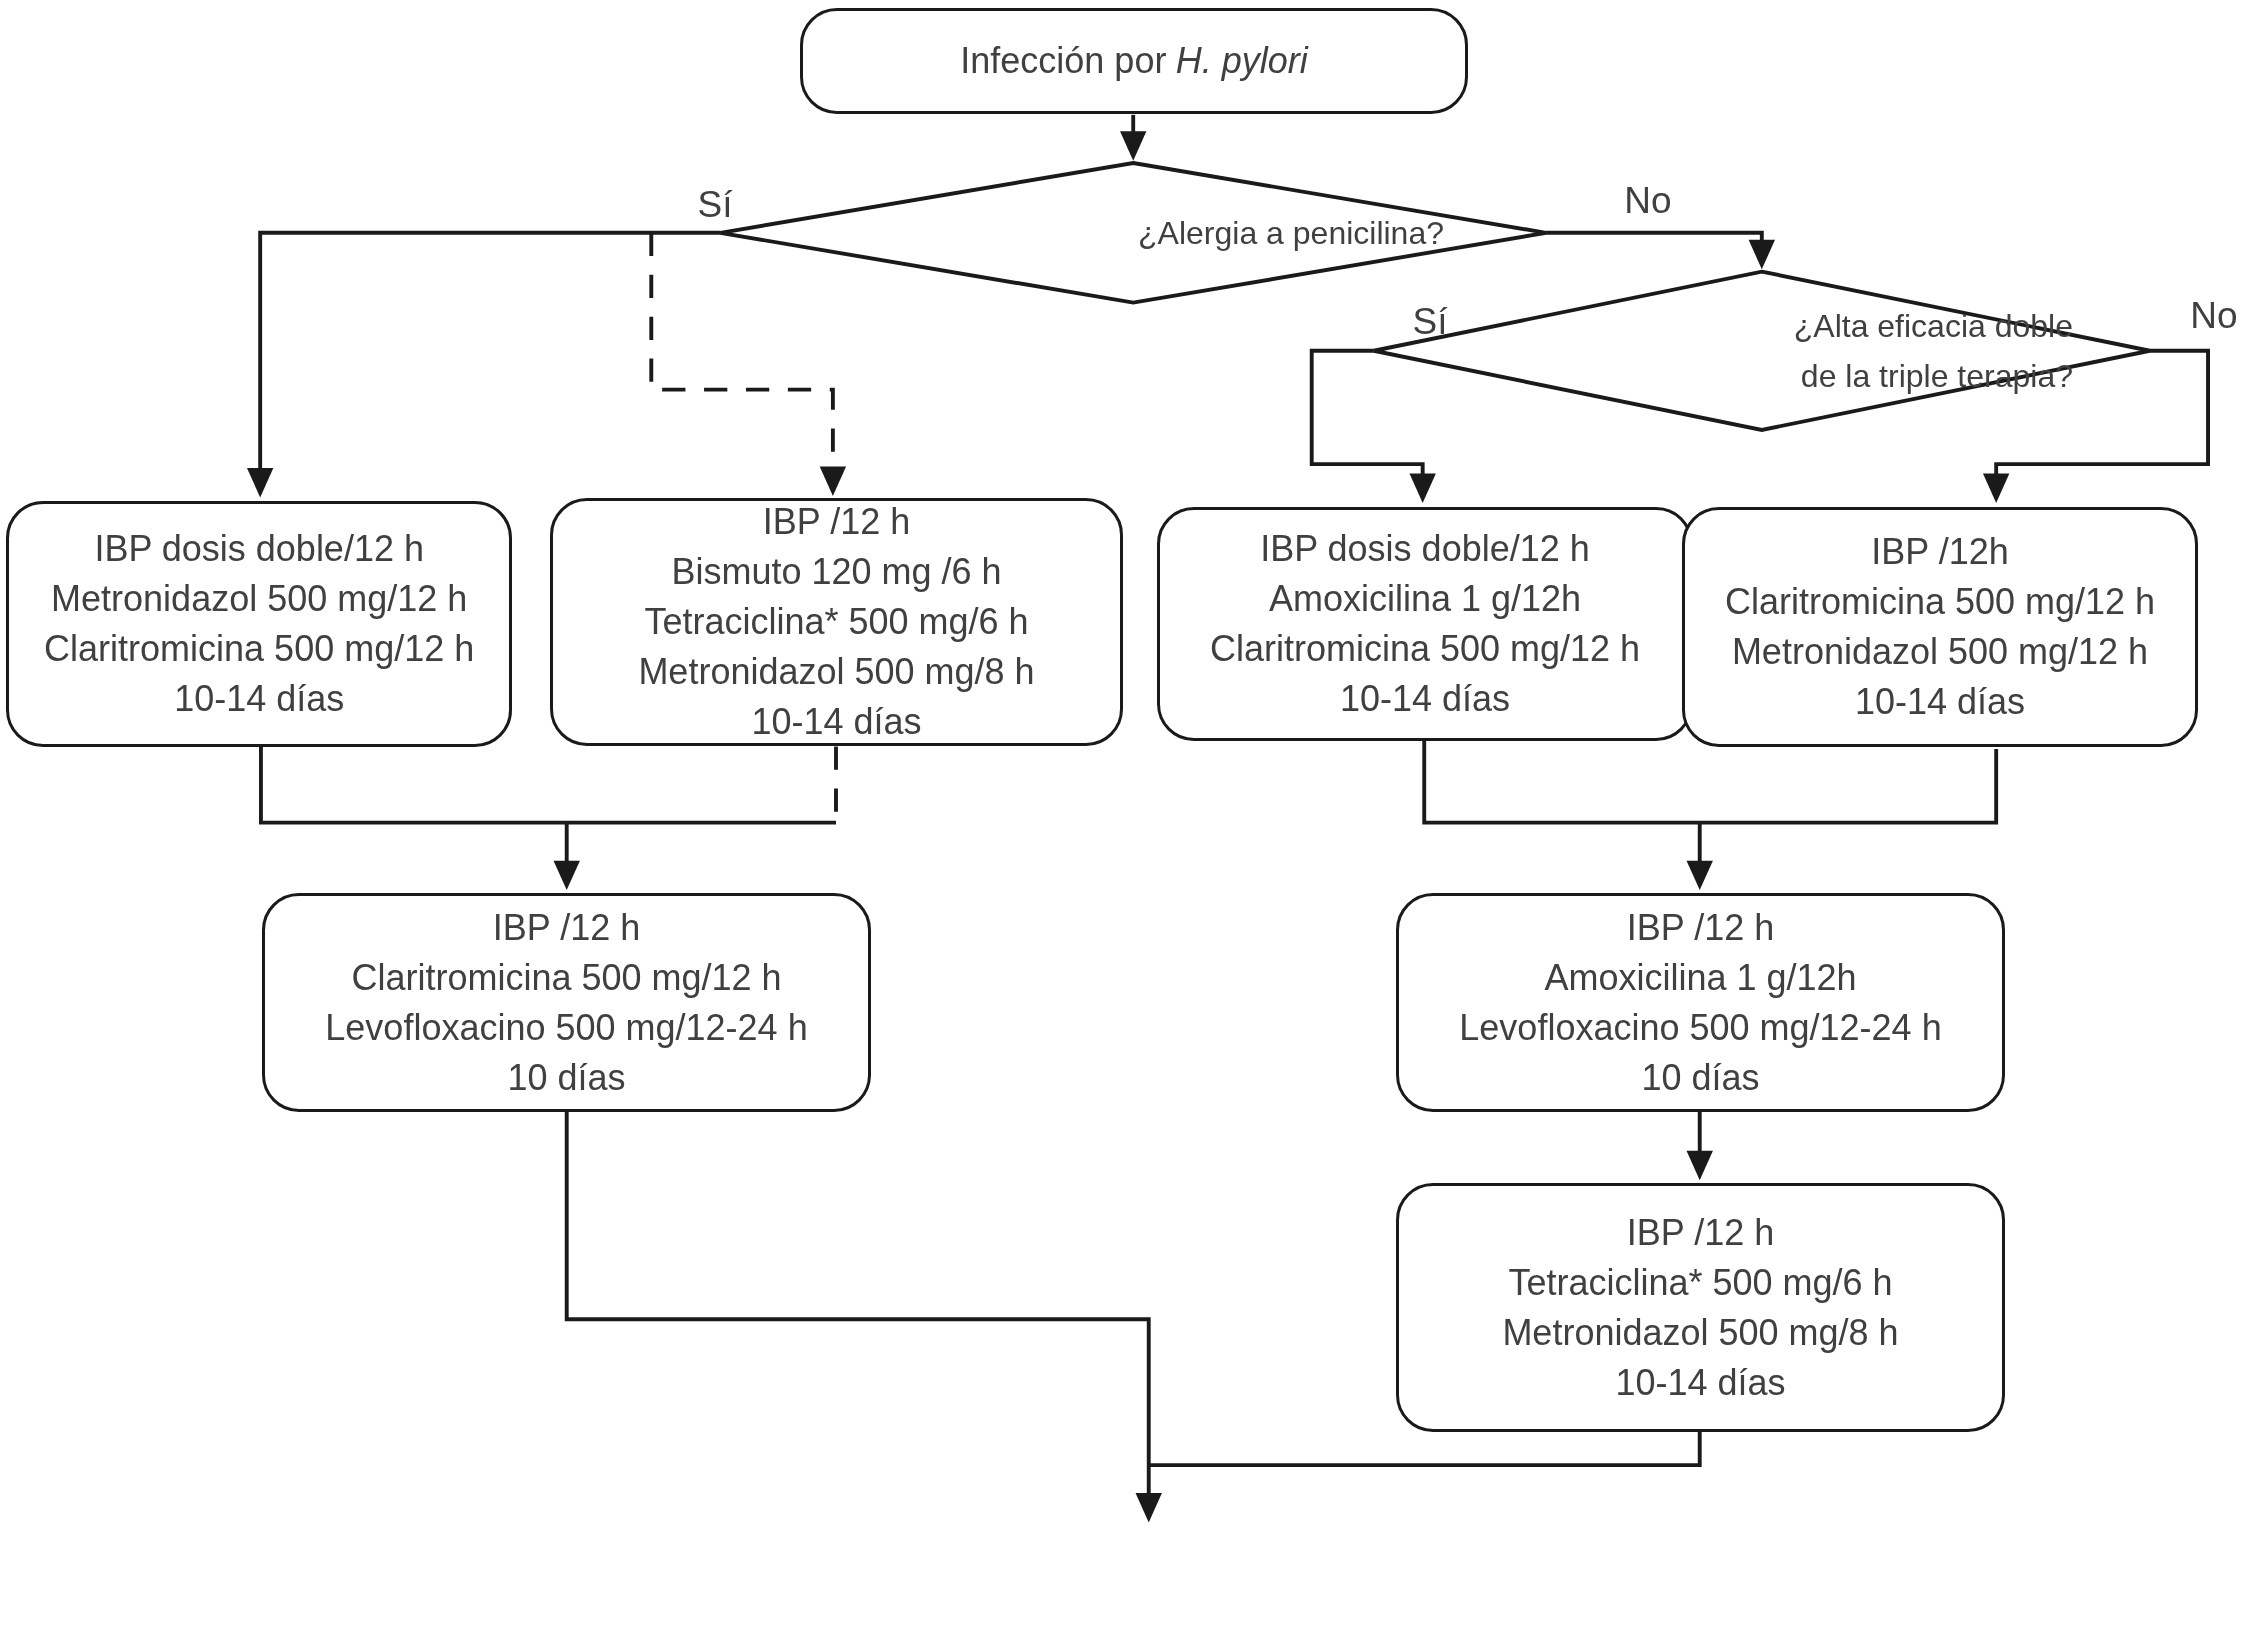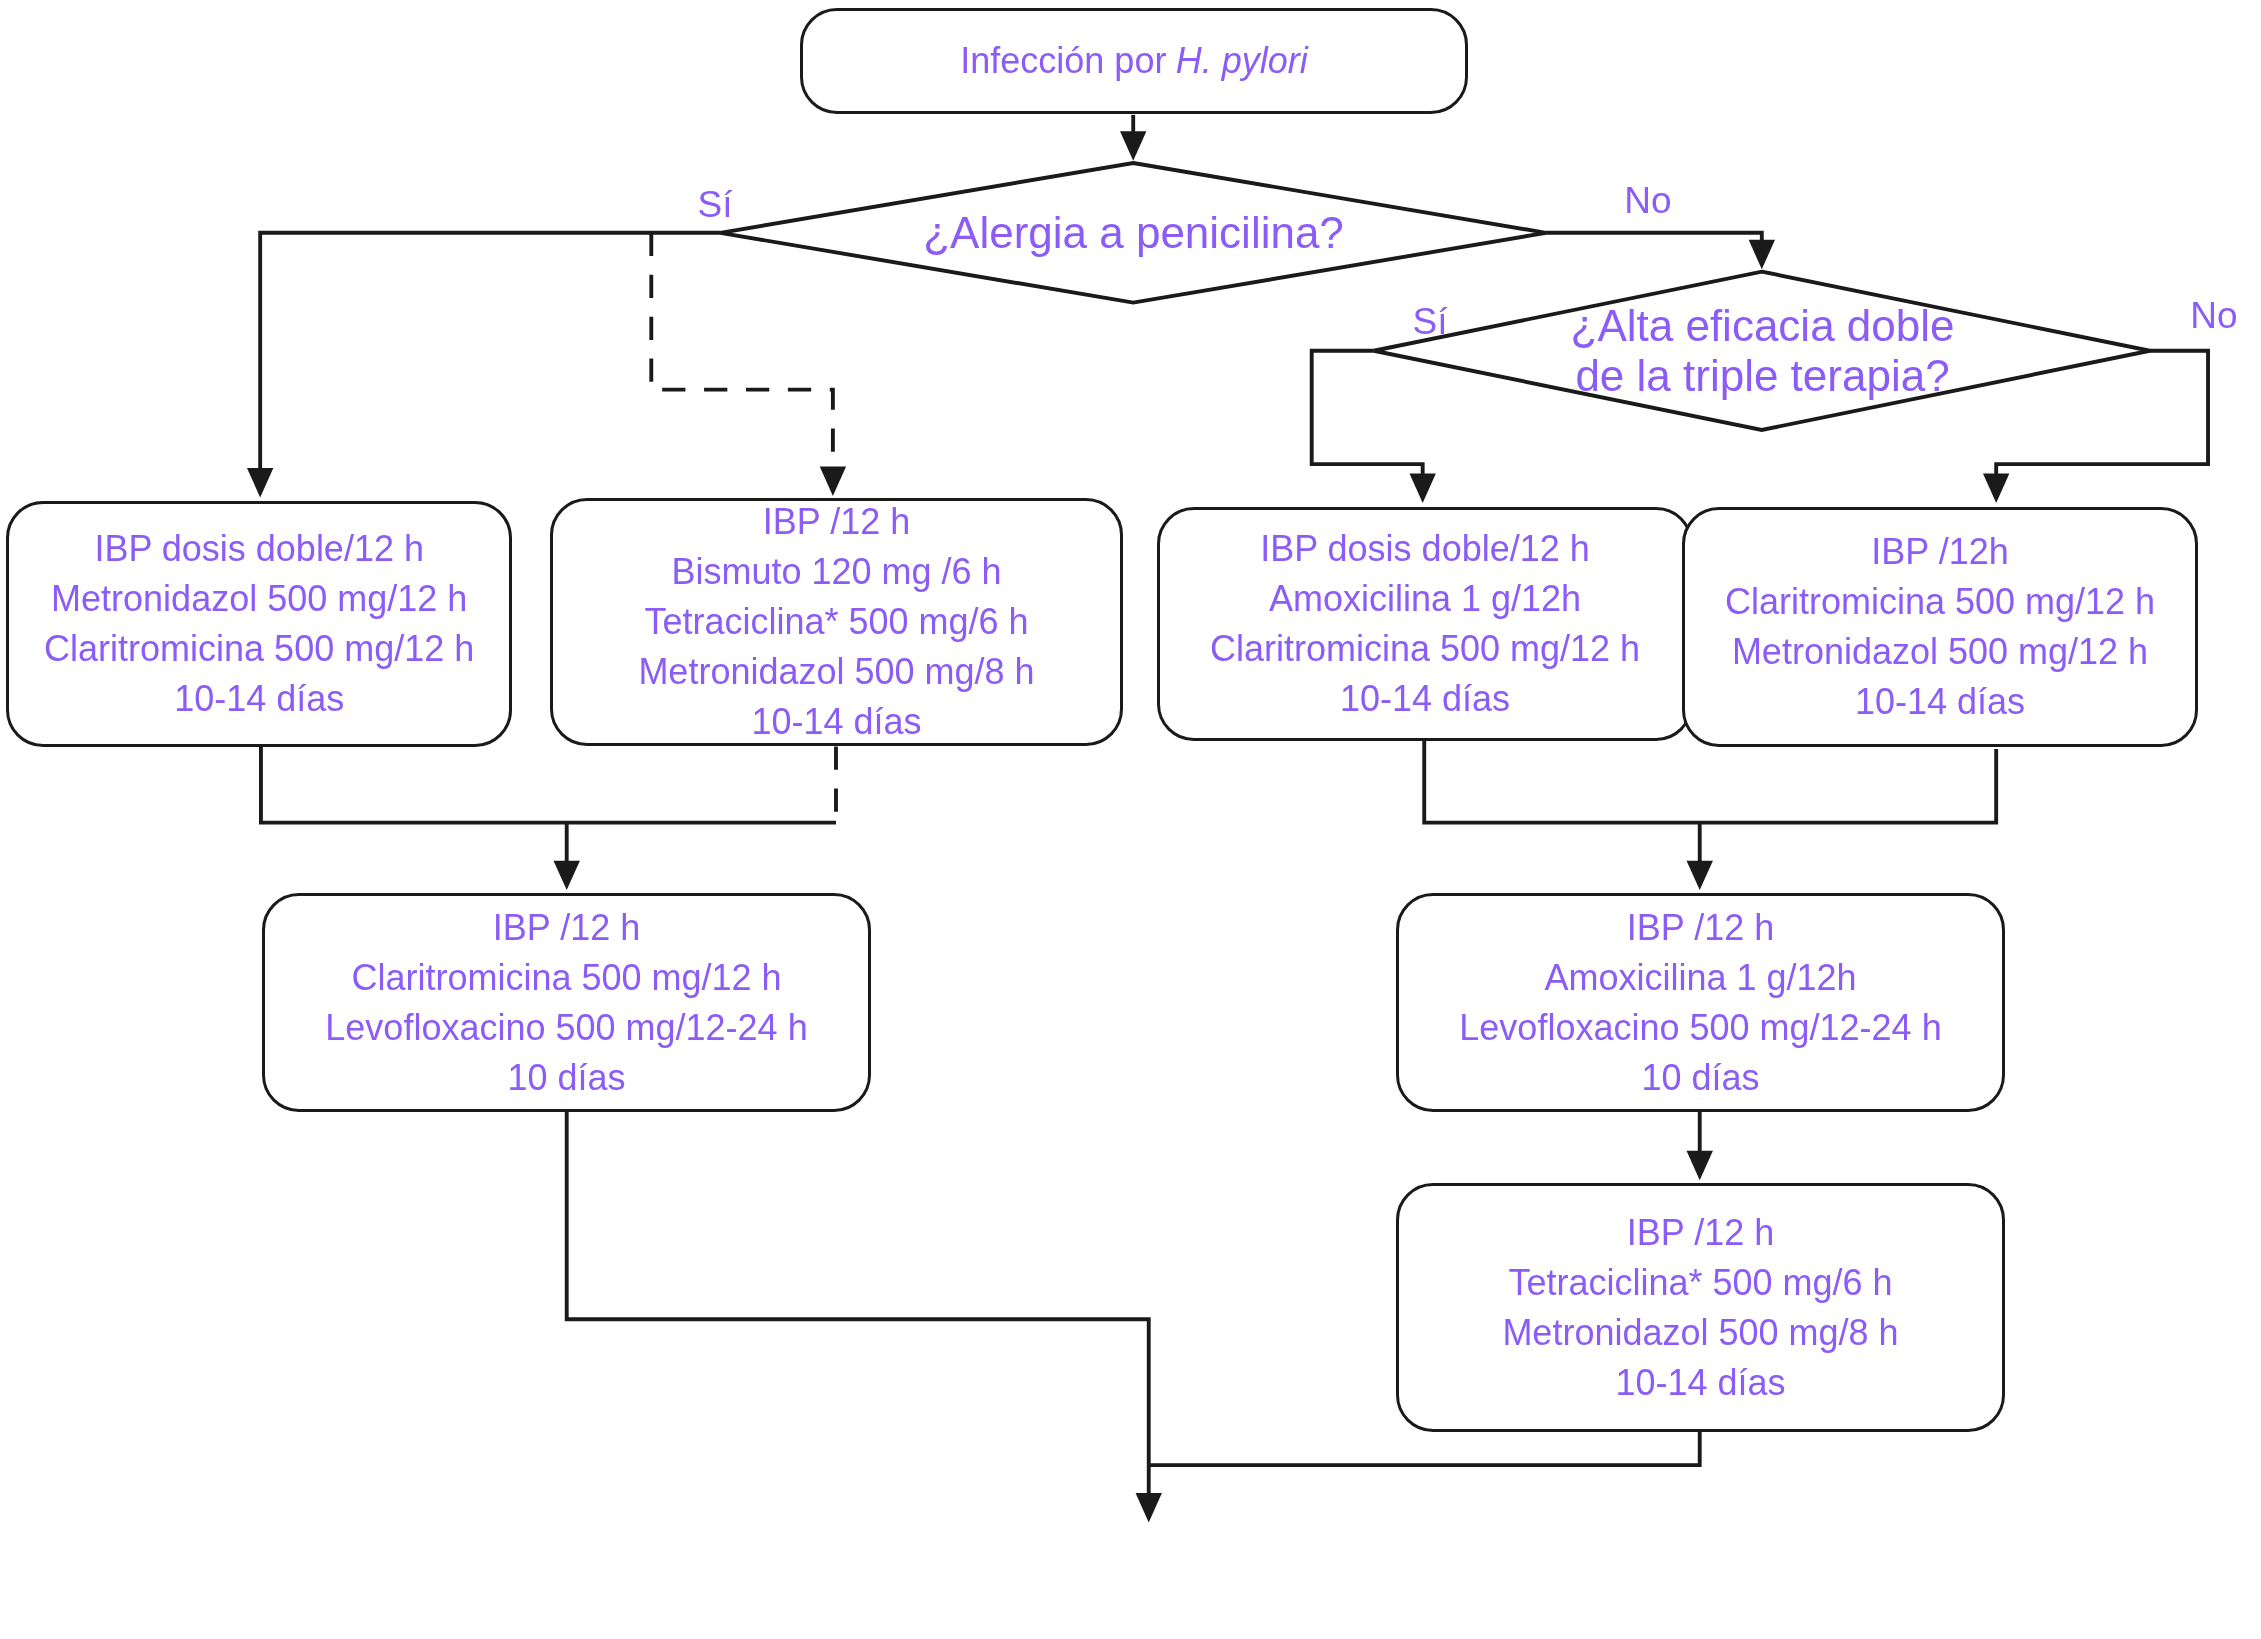--- a/index.html
+++ b/index.html
@@ -1,21 +1,21 @@
 <!DOCTYPE html>
 <html style="font-size:12.4px"><head>
 <meta charset="utf-8">
 <style>
   html,body{margin:0;padding:0;background:#ffffff;}
   .canvas{
     position:relative;
     width:2261px;height:1639px;
     background:#ffffff;
     font-family:"Liberation Sans",sans-serif;
-    color:#8b5cf6;
+    color:#404040;
     overflow:hidden;
   }
   svg.connectors{position:absolute;left:0;top:0;width:2261px;height:1639px;}
   svg.connectors path{stroke:#1a1a1a;stroke-width:5;fill:none;}
   svg.connectors path.dashed{stroke-dasharray:30 24;}
   svg.connectors polygon.arrow{fill:#1a1a1a;stroke:none;}
   svg.connectors polygon.diamond{fill:#ffffff;stroke:#1a1a1a;stroke-width:5;}
   .node{
     position:absolute;
     box-sizing:border-box;
@@ -25,21 +25,21 @@
     background:#ffffff;
     border:3.9px solid #1a1a1a;
     border-radius:37px;
     font-size:36px;line-height:50px;
     z-index:2;
   }
   .node .ln{white-space:nowrap;}
   .start-italic{font-style:italic;margin-left:9.3px;}
   .dlabel{
     position:absolute;z-index:3;
-    text-align:center;font-size:44px;line-height:50px;
+    text-align:right;font-size:32px;line-height:50px;
   }
   .branch-label{
     position:absolute;z-index:3;
     font-size:37px;line-height:37px;
     transform:translate(-50%,-50%);
     white-space:nowrap;
     margin-left:44px;
   }
 </style>
 </head>

